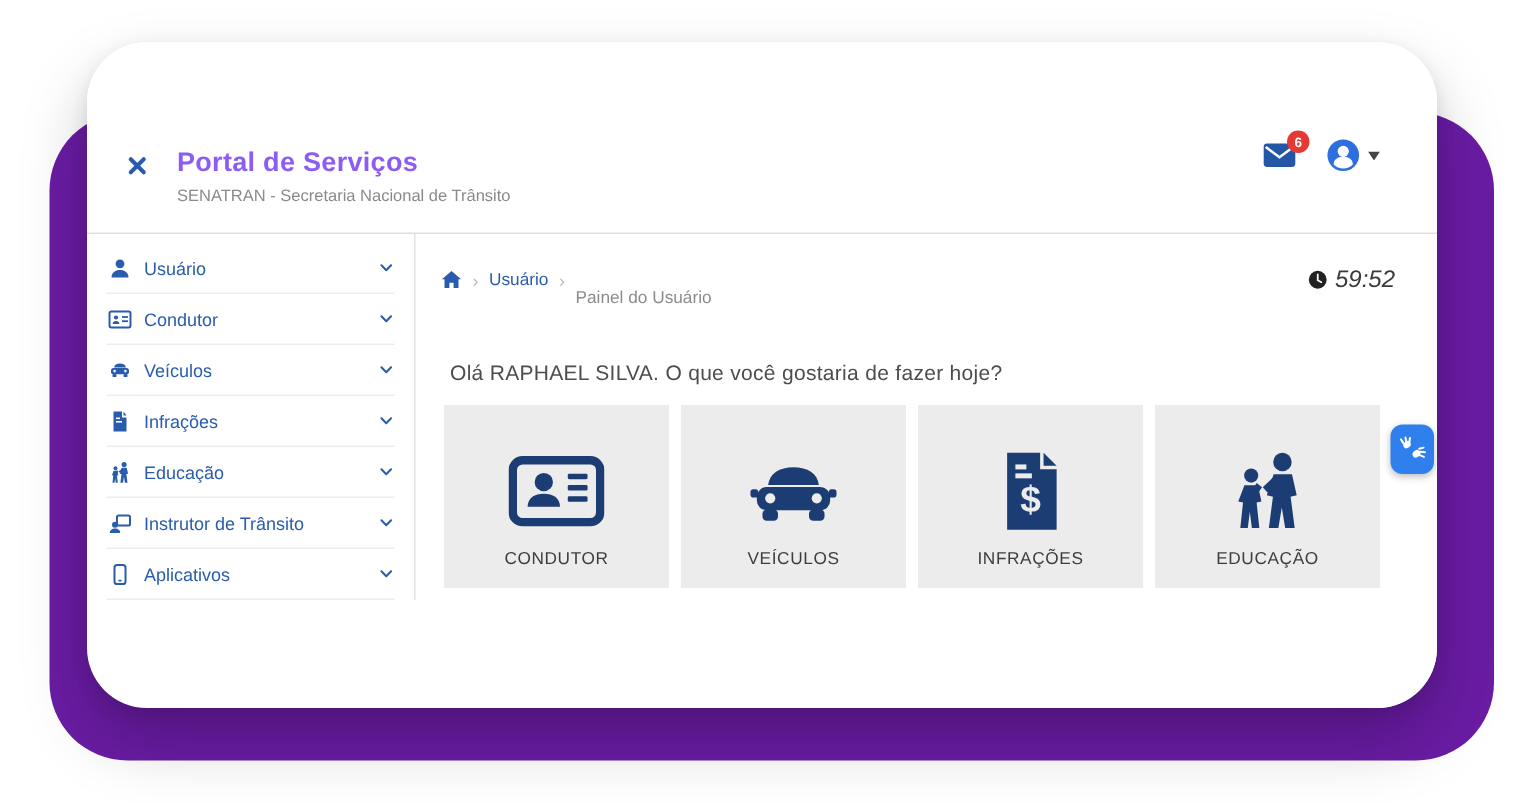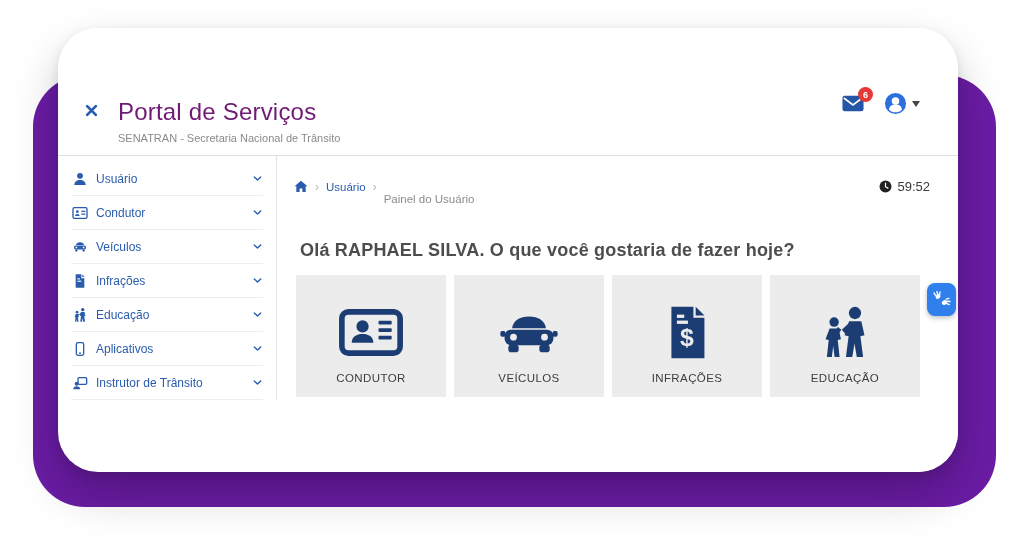--- a/index.html
+++ b/index.html
@@ -18,21 +18,21 @@
     position:absolute;left:58px;top:28px;width:900px;height:444px;
     background:#ffffff;border-radius:40px;
     box-shadow:0 22px 45px rgba(0,0,0,.22),0 4px 12px rgba(0,0,0,.10);
     overflow:hidden;
   }
   
   .app-header{position:absolute;left:0;top:0;width:100%;height:127px;background:#fff;}
   .menu-toggle{position:absolute;left:27px;top:76px;width:16px;height:16px;color:#2a5cad;cursor:pointer;}
   .menu-toggle svg{width:13px;height:13px;display:block;}
   .brand{position:absolute;left:60px;top:70px;}
-  .brand-title{font-size:24px;color:#701a75;font-weight:400;letter-spacing:.2px;}
+  .brand-title{font-size:18px;color:#8b5cf6;font-weight:700;letter-spacing:.2px;}
   .brand-subtitle{font-size:11px;color:#8a8a8a;margin-top:6px;text-align:center;}
   .header-actions{position:absolute;right:38px;top:64px;display:flex;align-items:center;gap:20px;}
   .mail-wrap{position:relative;width:22px;height:17px;cursor:pointer;}
   .mail-wrap svg{width:22px;height:17px;display:block;}
   .mail-badge{
     position:absolute;top:-8px;right:-9px;min-width:15px;height:15px;border-radius:50%;
     background:#e53935;color:#fff;font-size:9px;font-weight:bold;
     display:flex;align-items:center;justify-content:center;
   }
   .avatar-wrap{display:flex;align-items:center;gap:5px;cursor:pointer;}
@@ -57,22 +57,22 @@
   .content{position:absolute;left:220px;top:128px;width:680px;height:316px;background:#fff;}
   .breadcrumb-row{display:flex;justify-content:space-between;align-items:center;padding:12px 28px 0 16px;}
   .breadcrumb{display:flex;align-items:center;}
   .crumb-home{width:14px;height:13px;color:#2a5cad;display:flex;cursor:pointer;}
   .crumb-home svg{width:14px;height:13px;display:block;}
   .crumb-sep{color:#b9b9b9;font-size:12px;margin:0 7px;}
   .crumb-link{color:#2a5cad;font-size:11.5px;cursor:pointer;}
   .crumb-current{color:#8c8c8c;font-size:11.5px;margin-top:25px;}
   .session-timer{display:flex;align-items:center;gap:5px;}
   .session-timer svg{width:13px;height:13px;display:block;}
-  .timer-text{font-size:13px;color:#3a3a3a;}
-  .greeting{margin:35px 0 0 22px;font-size:18px;font-weight:700;color:#4d4d4d;letter-spacing:.2px;}
+  .timer-text{font-size:16px;color:#3a3a3a;font-style:italic;}
+  .greeting{margin:35px 0 0 22px;font-size:14px;font-weight:400;color:#4d4d4d;letter-spacing:.2px;}
   .cards-row{margin:14px 0 0 18px;display:flex;gap:8px;}
   .action-card{
     width:150px;height:122px;background:#ececec;cursor:pointer;
     display:flex;flex-direction:column;align-items:center;justify-content:space-between;
     padding:17px 0 13px;box-sizing:border-box;color:#1c3d73;
   }
   .card-icon{display:flex;align-items:center;justify-content:center;flex:1;}
   .card-label{font-size:11.5px;color:#3d3d3d;letter-spacing:.4px;}
   
   .vlibras-btn{
@@ -209,41 +209,41 @@
       <span class="side-chevron">
         <svg viewBox="0 0 24 24" fill="none" stroke="currentColor" stroke-width="3" stroke-linecap="round" stroke-linejoin="round">
             <path d="M5 8.5l7 7 7-7"></path>
           </svg>
       </span>
     </div>
 
     <div class="side-item">
       <span class="side-icon">
         <svg viewBox="0 0 24 24" fill="currentColor">
-            <rect x="6.5" y="2.5" width="11" height="19" rx="2.6" fill="none" stroke="currentColor" stroke-width="2"></rect>
-            <rect x="10.3" y="17.3" width="3.4" height="1.7" rx="0.8"></rect>
-          </svg>
-      </span>
-      <span class="side-label">Aplicativos</span>
-      <span class="side-chevron">
-        <svg viewBox="0 0 24 24" fill="none" stroke="currentColor" stroke-width="3" stroke-linecap="round" stroke-linejoin="round">
-            <path d="M5 8.5l7 7 7-7"></path>
-          </svg>
-      </span>
-    </div>
-
-    <div class="side-item">
-      <span class="side-icon">
-        <svg viewBox="0 0 24 24" fill="currentColor">
             <rect x="9" y="4" width="13" height="10" rx="1.6" fill="none" stroke="currentColor" stroke-width="2"></rect>
             <circle cx="7" cy="13.2" r="3"></circle>
             <path d="M1.8 21.5c0-3 2.3-4.6 5.2-4.6s5.2 1.6 5.2 4.6z"></path>
           </svg>
       </span>
       <span class="side-label">Instrutor de Trânsito</span>
+      <span class="side-chevron">
+        <svg viewBox="0 0 24 24" fill="none" stroke="currentColor" stroke-width="3" stroke-linecap="round" stroke-linejoin="round">
+            <path d="M5 8.5l7 7 7-7"></path>
+          </svg>
+      </span>
+    </div>
+
+    <div class="side-item">
+      <span class="side-icon">
+        <svg viewBox="0 0 24 24" fill="currentColor">
+            <rect x="6.5" y="2.5" width="11" height="19" rx="2.6" fill="none" stroke="currentColor" stroke-width="2"></rect>
+            <rect x="10.3" y="17.3" width="3.4" height="1.7" rx="0.8"></rect>
+          </svg>
+      </span>
+      <span class="side-label">Aplicativos</span>
       <span class="side-chevron">
         <svg viewBox="0 0 24 24" fill="none" stroke="currentColor" stroke-width="3" stroke-linecap="round" stroke-linejoin="round">
             <path d="M5 8.5l7 7 7-7"></path>
           </svg>
       </span>
     </div>
 
   </div>
 
   <div class="content">

